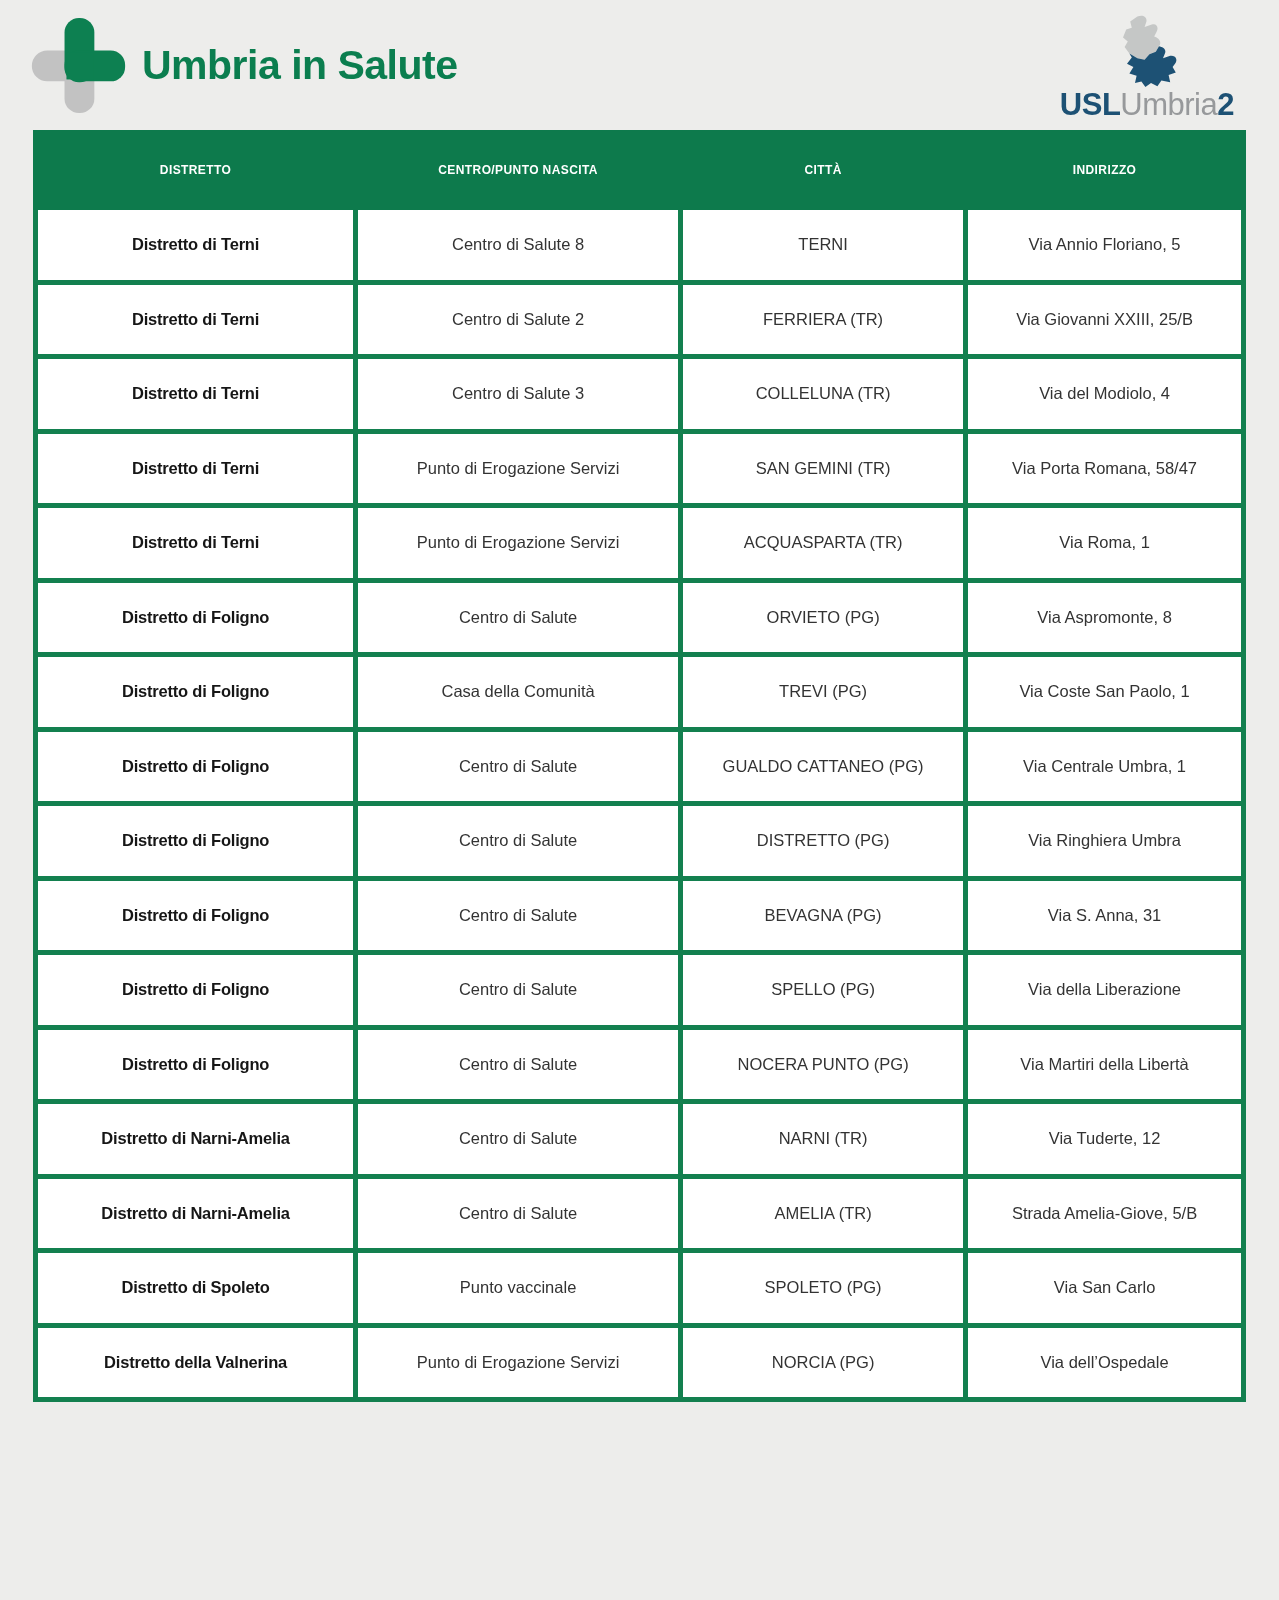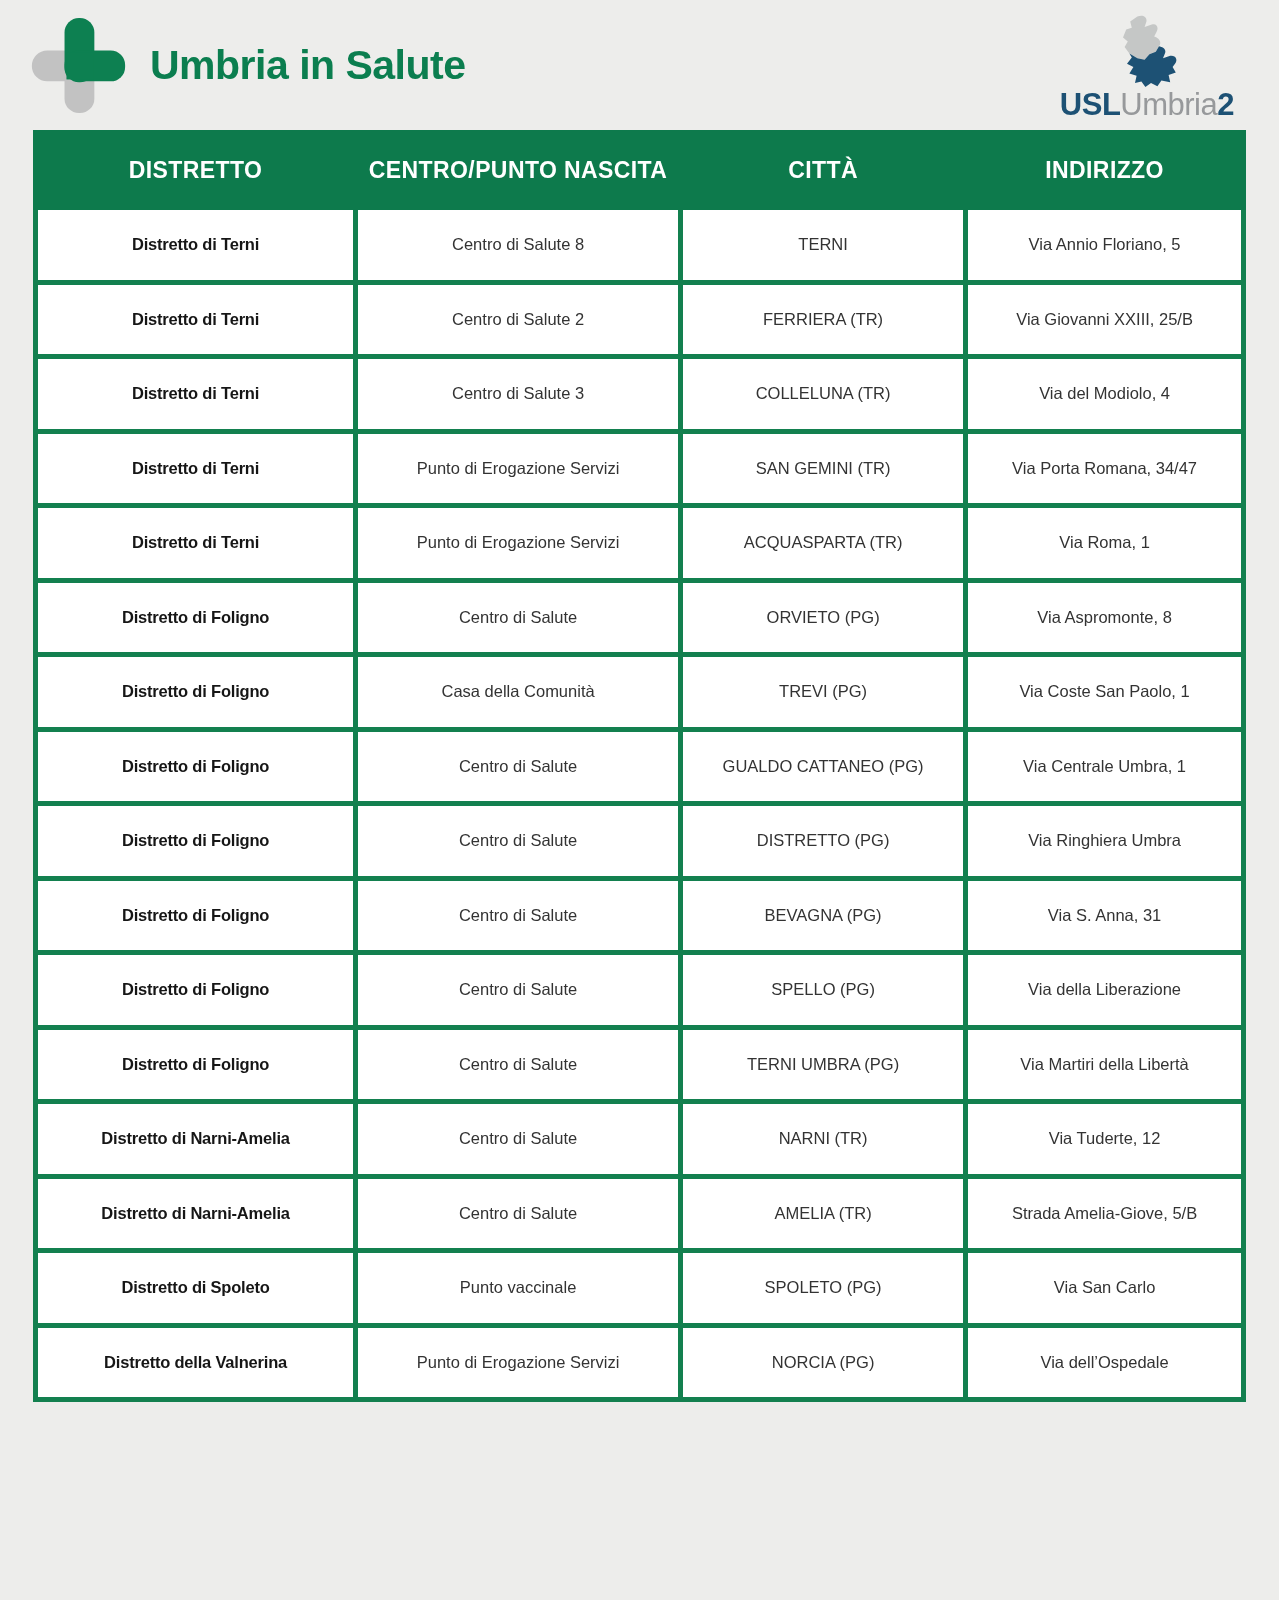--- a/index.html
+++ b/index.html
@@ -23,21 +23,21 @@
     overflow:hidden;
   }
   .page{width:1279px;height:1600px;background:var(--page-bg);}
 
   
   .page-header{
     height:130px;
     display:flex;align-items:center;justify-content:space-between;
     padding:0 45px 0 28px;
   }
-  .brand{display:flex;align-items:center;gap:22px;}
+  .brand{display:flex;align-items:center;gap:14px;}
   .cross-logo{width:100px;height:105px;flex:0 0 auto;}
   .page-title{
     font-size:41px;font-weight:bold;color:var(--title-green);
     letter-spacing:-0.5px;
   }
   .usl-logo{
     display:flex;flex-direction:column;align-items:center;
     gap:2px;margin-top:4px;
   }
   .usl-map{width:104px;height:72px;}
@@ -57,21 +57,21 @@
   th,td{
     border:5px solid var(--border-green);
     text-align:center;vertical-align:middle;
     padding:2px 10px;
   }
   thead th{
     background:var(--green);
     border-color:var(--green);
     color:#ffffff;
     height:75px;
-    font-size:23px;font-weight:bold;letter-spacing:.4px;
+    font-size:12px;font-weight:bold;letter-spacing:.4px;
     text-transform:uppercase;
   }
   tbody td{
     height:74.5px;
     background:#ffffff;
     font-size:16.5px;color:var(--cell-text);
   }
   tbody td.col-distretto{
     font-weight:bold;color:var(--distretto-text);letter-spacing:-0.2px;
   }
@@ -140,21 +140,21 @@
           <tr>
             <td class="col-distretto">Distretto di Terni</td>
             <td>Centro di Salute 3</td>
             <td>COLLELUNA (TR)</td>
             <td>Via del Modiolo, 4</td>
           </tr>
           <tr>
             <td class="col-distretto">Distretto di Terni</td>
             <td>Punto di Erogazione Servizi</td>
             <td>SAN GEMINI (TR)</td>
-            <td>Via Porta Romana, 34/47</td>
+            <td>Via Porta Romana, 58/47</td>
           </tr>
           <tr>
             <td class="col-distretto">Distretto di Terni</td>
             <td>Punto di Erogazione Servizi</td>
             <td>ACQUASPARTA (TR)</td>
             <td>Via Roma, 1</td>
           </tr>
           <tr>
             <td class="col-distretto">Distretto di Foligno</td>
             <td>Centro di Salute</td>
@@ -187,21 +187,21 @@
           </tr>
           <tr>
             <td class="col-distretto">Distretto di Foligno</td>
             <td>Centro di Salute</td>
             <td>SPELLO (PG)</td>
             <td>Via della Liberazione</td>
           </tr>
           <tr>
             <td class="col-distretto">Distretto di Foligno</td>
             <td>Centro di Salute</td>
-            <td>TERNI UMBRA (PG)</td>
+            <td>NOCERA PUNTO (PG)</td>
             <td>Via Martiri della Libertà</td>
           </tr>
           <tr>
             <td class="col-distretto">Distretto di Narni-Amelia</td>
             <td>Centro di Salute</td>
             <td>NARNI (TR)</td>
             <td>Via Tuderte, 12</td>
           </tr>
           <tr>
             <td class="col-distretto">Distretto di Narni-Amelia</td>

